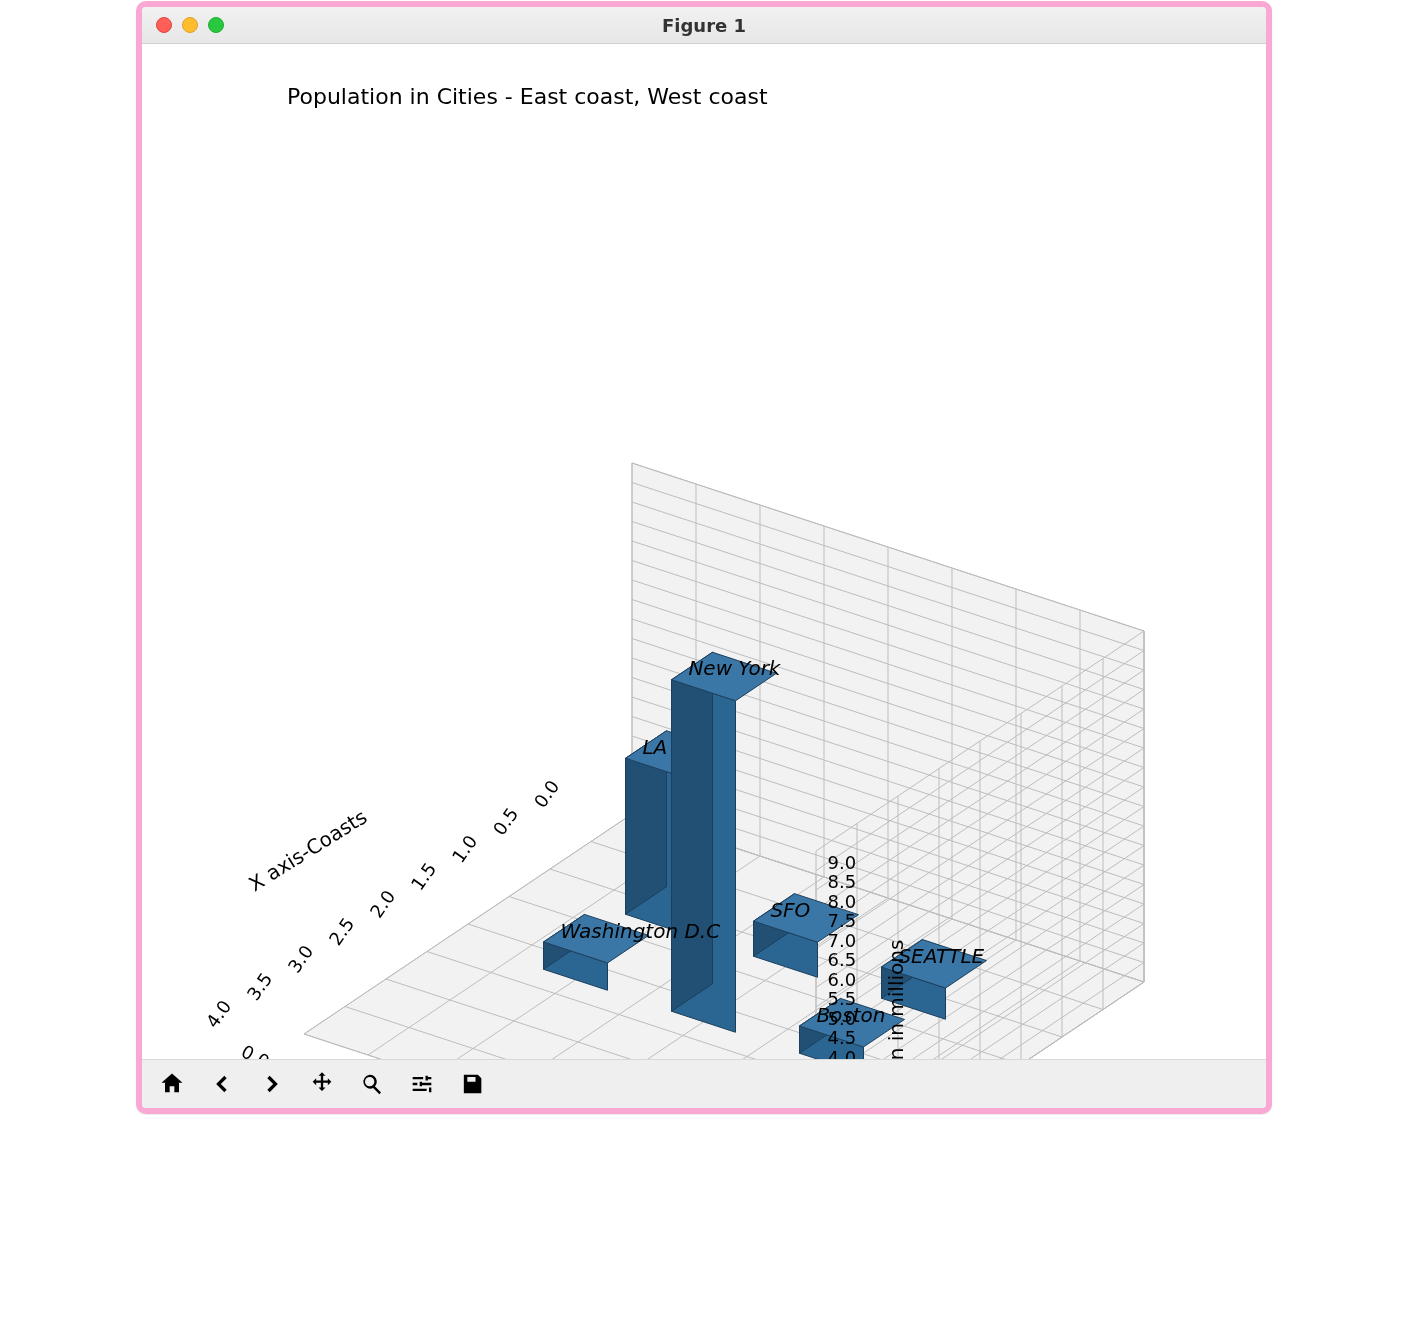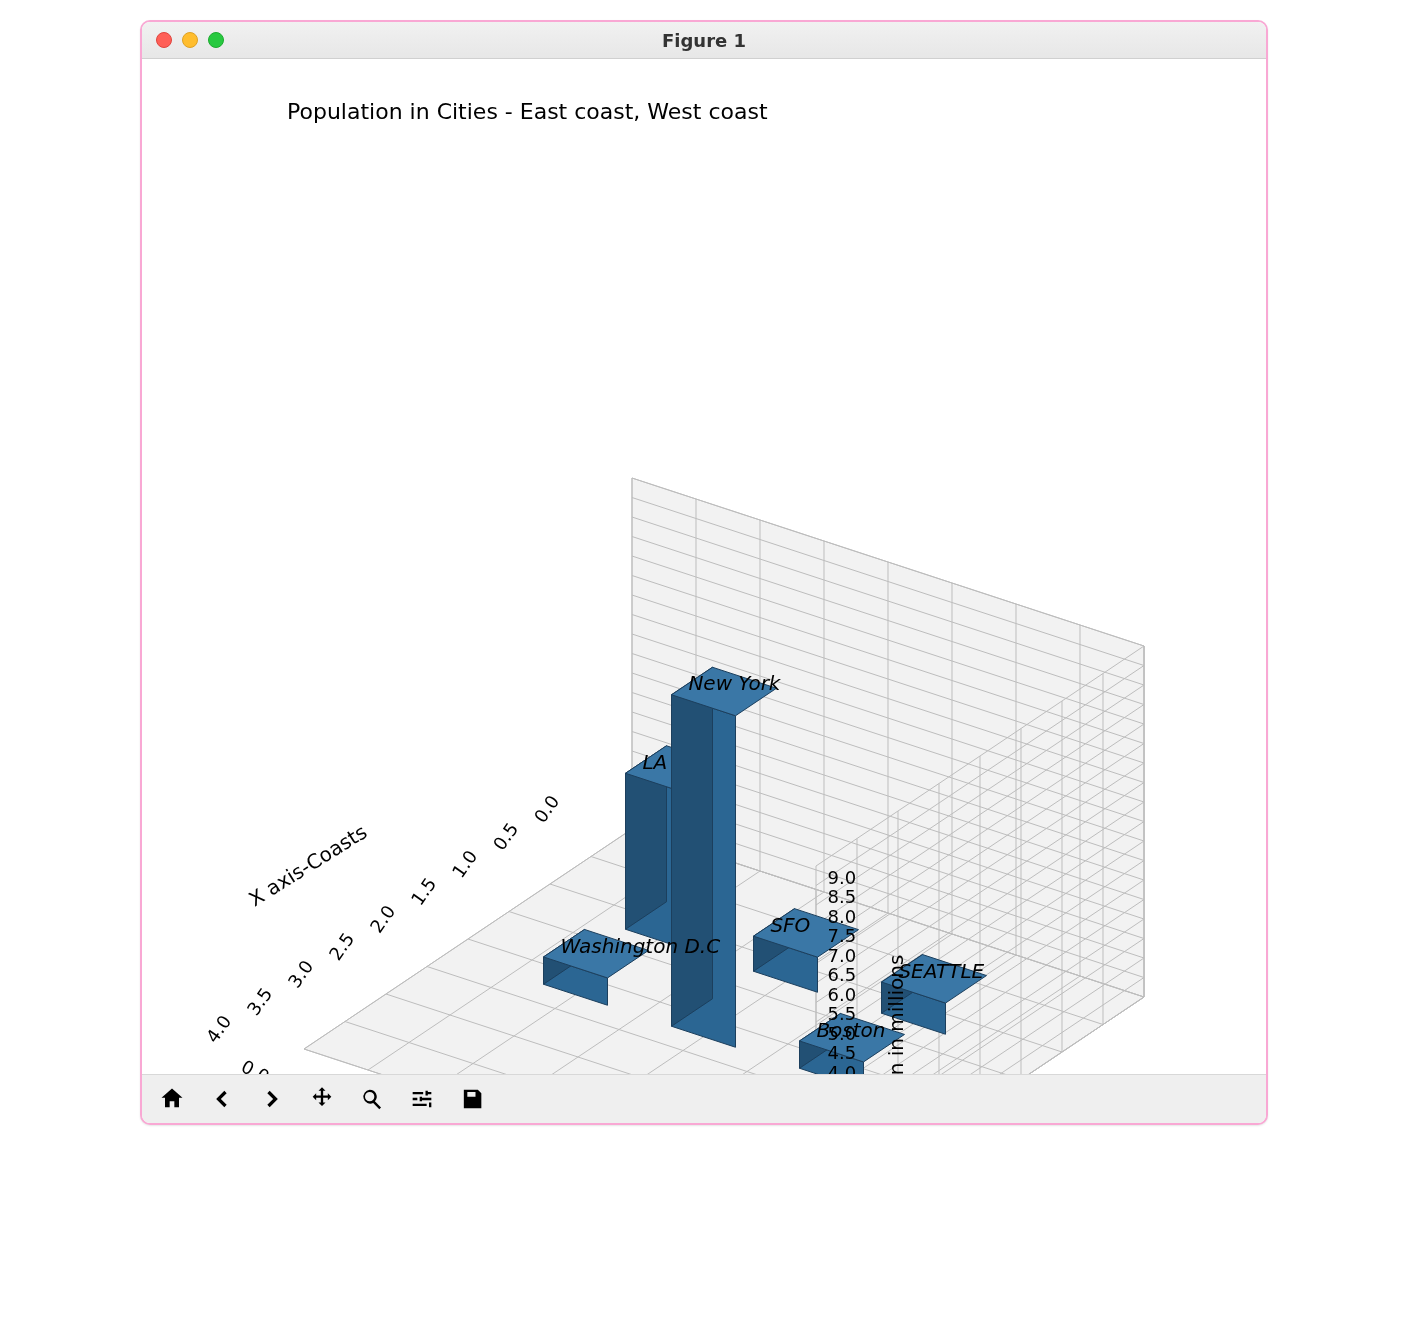--- a/index.html
+++ b/index.html
@@ -1,16 +1,16 @@
 <!DOCTYPE html>
 <html><head>
 <meta charset="utf-8">
 <style>
   html,body{margin:0;padding:0;font-family:"DejaVu Sans","Helvetica Neue",Arial,sans-serif;background:#fff;color:#000}
-  .window{width:1124px;border:2px solid #f9a8d4;border-radius:10px;margin:20px auto;background:#fff;box-shadow:0 1px 2px rgba(0,0,0,.1);overflow:hidden}
+  .window{width:1124px;border:6px solid #f9a8d4;border-radius:10px;margin:1px auto;background:#fff;box-shadow:0 1px 2px rgba(0,0,0,.1);overflow:hidden}
   .titlebar{height:36px;background:linear-gradient(#f1f1f1,#e7e7e7);display:flex;align-items:center;position:relative;border-bottom:1px solid #d0d0d0}
   .traffic{display:flex;gap:10px;margin-left:14px}
   .dot{width:14px;height:14px;border-radius:50%}
   .dot.red{background:#ff5f57;border:1px solid #e0443e}
   .dot.yellow{background:#ffbd2e;border:1px solid #dfa123}
   .dot.green{background:#28c940;border:1px solid #1dab2f}
   .wtitle{position:absolute;left:0;right:0;text-align:center;font-weight:600;font-size:18px;color:#333}
   .plot-area{width:1124px;height:1015px;position:relative;background:#fff}
   .plot-area svg{display:block}
   .toolbar{height:48px;background:#efefef;border-top:1px solid #d8d8d8;display:flex;align-items:center;padding:0 6px;gap:2px}

